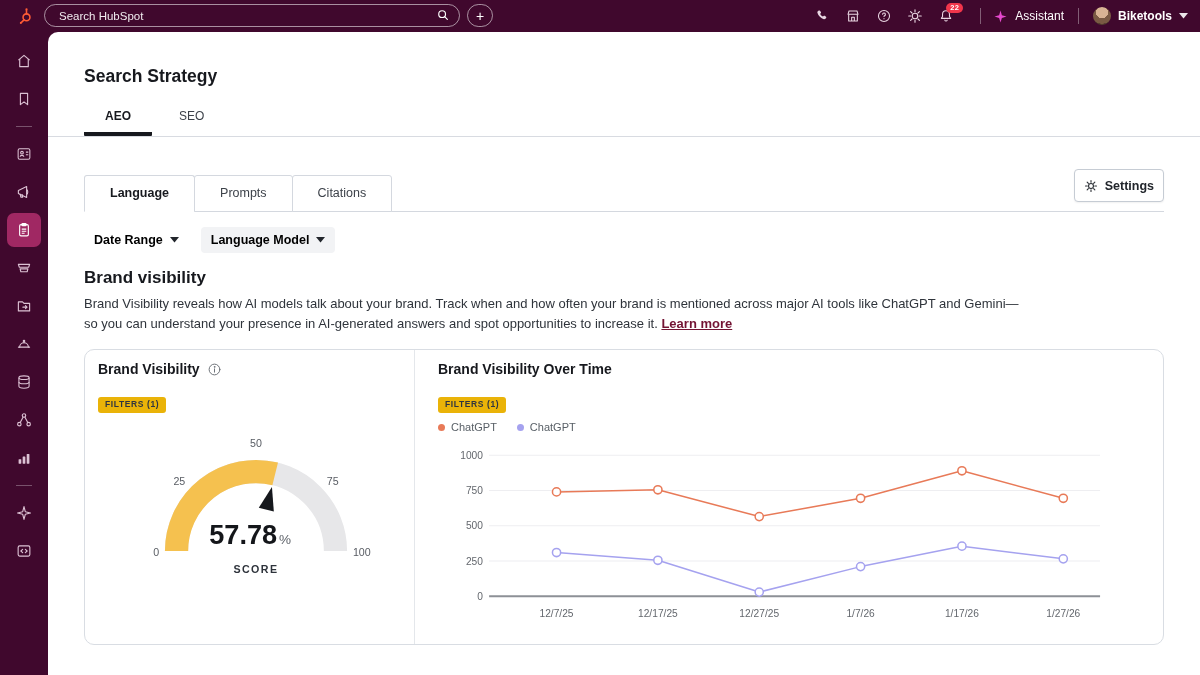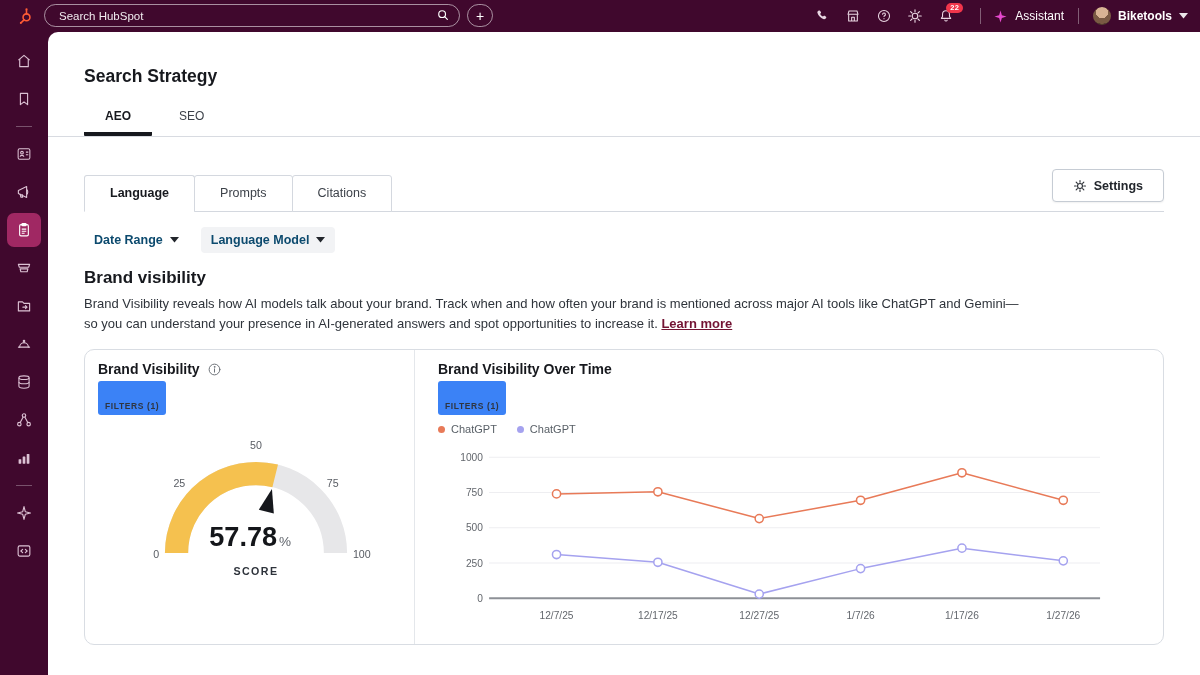--- a/index.html
+++ b/index.html
@@ -47,37 +47,37 @@
   .page-title { margin:34px 36px 0; font-size:17.5px; font-weight:bold; color:#17191e; }
   .aeo-tabs { margin-top:16px; padding-left:36px; display:flex; gap:6px; }
   .aeo-tab { font-size:12px; padding:6px 21px 9px; color:#3d424a; cursor:pointer; border-bottom:4px solid transparent; }
   .aeo-tab.active { font-weight:bold; color:#17191e; border-bottom-color:#17191e; border-radius:0 0 1px 1px; }
   .hrule { border:none; border-top:1px solid #d8dbe1; }
   .tabstrip { margin:38px 36px 0; position:relative; border-bottom:1px solid #d4d8df; display:flex; height:37px; align-items:flex-end; }
   .cardtab { border:1px solid #d4d8df; margin-bottom:-1px; margin-right:-1px; height:37px; line-height:35px;
     padding:0 25px; font-size:12.5px; color:#3d424a; background:#fff; cursor:pointer; border-radius:3px 3px 0 0; }
   .cardtab.active { font-weight:bold; color:#17191e; border-bottom-color:#fff; }
   .settingsbtn { position:absolute; right:0; top:-6px; height:33px; display:flex; align-items:center; gap:7px;
-    padding:0 20px; border:1px solid #c6ccd4; border-radius:4px; background:#fff; font-size:12.5px; font-weight:bold;
+    padding:0 9px; border:1px solid #c6ccd4; border-radius:4px; background:#fff; font-size:12.5px; font-weight:bold;
     color:#22262c; cursor:pointer; box-shadow:0 1px 2px rgba(0,0,0,.06); }
   .filterrow { margin:15px 36px 0; display:flex; gap:12px; align-items:center; }
-  .filterbtn { display:flex; align-items:center; gap:7px; font-size:12.5px; font-weight:bold; color:#0c4a6e;
+  .filterbtn { display:flex; align-items:center; gap:7px; font-size:12.5px; font-weight:bold; color:#000000;
     padding:6px 10px; border-radius:4px; cursor:pointer; }
   .filterbtn.shaded { background:#f2f3f5; }
   .section-title { margin:15px 36px 0; font-size:17px; font-weight:bold; color:#17191e; }
   .section-desc { margin:6px 36px 16px; max-width:935px; font-size:13px; line-height:19.5px; color:#2f343b; }
   .section-desc a { color:#731333; font-weight:bold; text-decoration:underline; cursor:pointer; }
   
   .card { margin:12px 36px 0; height:296px; border:1px solid #d9dde3; border-radius:10px; display:flex; background:#fff; }
   .panel-left { width:330px; border-right:1px solid #e4e7eb; padding:11px 0 0 13px; }
   .panel-right { flex:1; padding:11px 20px 0 23px; }
   .card-title-row { display:flex; align-items:center; gap:7px; }
   .card-title { font-size:14px; font-weight:bold; color:#16181d; }
-  .filters-badge { display:inline-block; margin-top:4px; background:#3b82f6; color:#2f3540; font-size:8.5px;
-    font-weight:bold; letter-spacing:.6px; padding:20px 7px 4px; border-radius:3px; cursor:pointer; }
+  .filters-badge { display:inline-block; margin-top:20px; background:#eab308; color:#2f3540; font-size:8.5px;
+    font-weight:bold; letter-spacing:.6px; padding:2px 7px 4px; border-radius:3px; cursor:pointer; }
   .legend { display:flex; gap:22px; margin-top:12px; font-size:11px; color:#596067; align-items:center; }
   .legend.tight { gap:20px; margin-top:8px; }
   .lg-item { display:flex; align-items:center; gap:6px; }
   .dot { width:7px; height:7px; border-radius:50%; }
   .gaugewrap { margin-top:14px; display:flex; justify-content:center; }
   .gauge-tick { font-size:11px; fill:#585c63; }
   .gauge-value { font-size:28px; font-weight:bold; fill:#14161a; }
   .gauge-unit { font-size:14px; font-weight:normal; fill:#5f646b; }
   .gauge-score { font-size:11px; font-weight:bold; fill:#2e333b; letter-spacing:1.5px; }
   .linechart { width:100%; margin-top:10px; display:block; }

